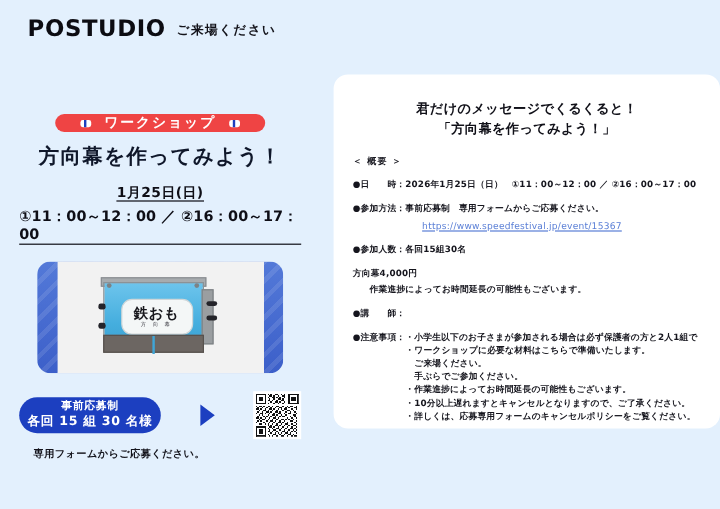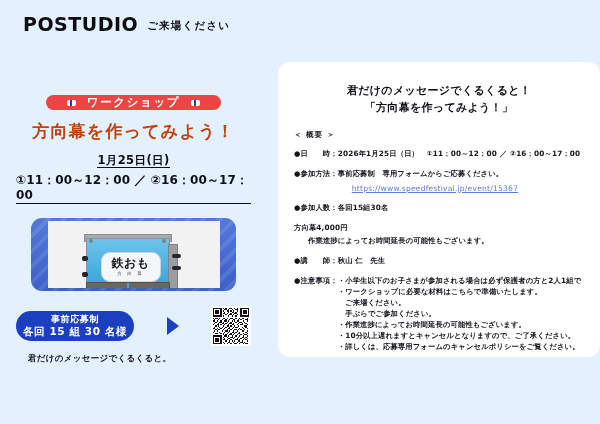--- a/index.html
+++ b/index.html
@@ -90,21 +90,21 @@
     content: "";
     position: absolute;
     left: 3px; top: 0;
     width: 2px; height: 6px;
     background: #1c3fc0;
   }
   .ws-title {
     margin-top: 13px;
     font-size: 17px;
     font-weight: 700;
-    color: #c2410c;
+    color: #0f172a;
     letter-spacing: 1.2px;
     line-height: 1;
   }
   .ws-date {
     margin-top: 13px;
     font-size: 11.5px;
     font-weight: 700;
     color: #0e0e16;
     letter-spacing: 0.4px;
     border-bottom: 1.5px solid #0e0e16;
@@ -130,21 +130,21 @@
       repeating-linear-gradient(135deg,
         rgba(255,255,255,0.10) 0px, rgba(255,255,255,0.10) 4px,
         rgba(255,255,255,0) 4px, rgba(255,255,255,0) 11px),
       linear-gradient(180deg, #5379d8 0%, #3c5fc9 100%);
     display: flex;
     align-items: center;
     justify-content: center;
     box-sizing: border-box;
   }
   .photo-inner {
-    width: 172px; height: 67px;
+    width: 172px; height: 93px;
     background: #f2f2f2;
     position: relative;
     overflow: hidden;
   }
   
   .dev {
     position: absolute;
     left: 34px; top: 13px;
     width: 98px; height: 66px;
   }
@@ -608,21 +608,21 @@
               <rect x="14" y="28" width="1" height="1"></rect>
               <rect x="17" y="28" width="2" height="1"></rect>
               <rect x="21" y="28" width="1" height="1"></rect>
               <rect x="24" y="28" width="1" height="1"></rect>
               <rect x="26" y="28" width="2" height="1"></rect>
           </g>
         </svg>
       </div>
     </div>
 
-    <div class="apply-note">君だけのメッセージでくるくると。</div>
+    <div class="apply-note">専用フォームからご応募ください。</div>
   </div>
 
   <div class="right-panel">
     <div class="rp-title">
       <div>君だけのメッセージでくるくると！</div>
       <div>「方向幕を作ってみよう！」</div>
     </div>
 
     <div class="rp-outline-label">＜ 概要 ＞</div>
 
@@ -648,21 +648,20 @@
 
       <div class="rp-item">
         <span class="rp-item-body">
           <span>方向幕4,000円</span>
           <span class="rp-sub">作業進捗によってお時間延長の可能性もございます。</span>
         </span>
       </div>
 
       <div class="rp-item">
         <span class="rp-item-label">●講　　師：</span>
-        <span class="rp-item-body">秋山 仁　先生</span>
       </div>
 
       <div class="rp-item">
         <span class="rp-item-label">●注意事項：</span>
         <span class="rp-item-body">
           <ul class="rp-notes" id="notes-list">
               <li>・小学生以下のお子さまが参加される場合は必ず保護者の方と2人1組で</li>
               <li>・ワークショップに必要な材料はこちらで準備いたします。</li>
               <li>　ご来場ください。</li>
               <li>　手ぶらでご参加ください。</li>

